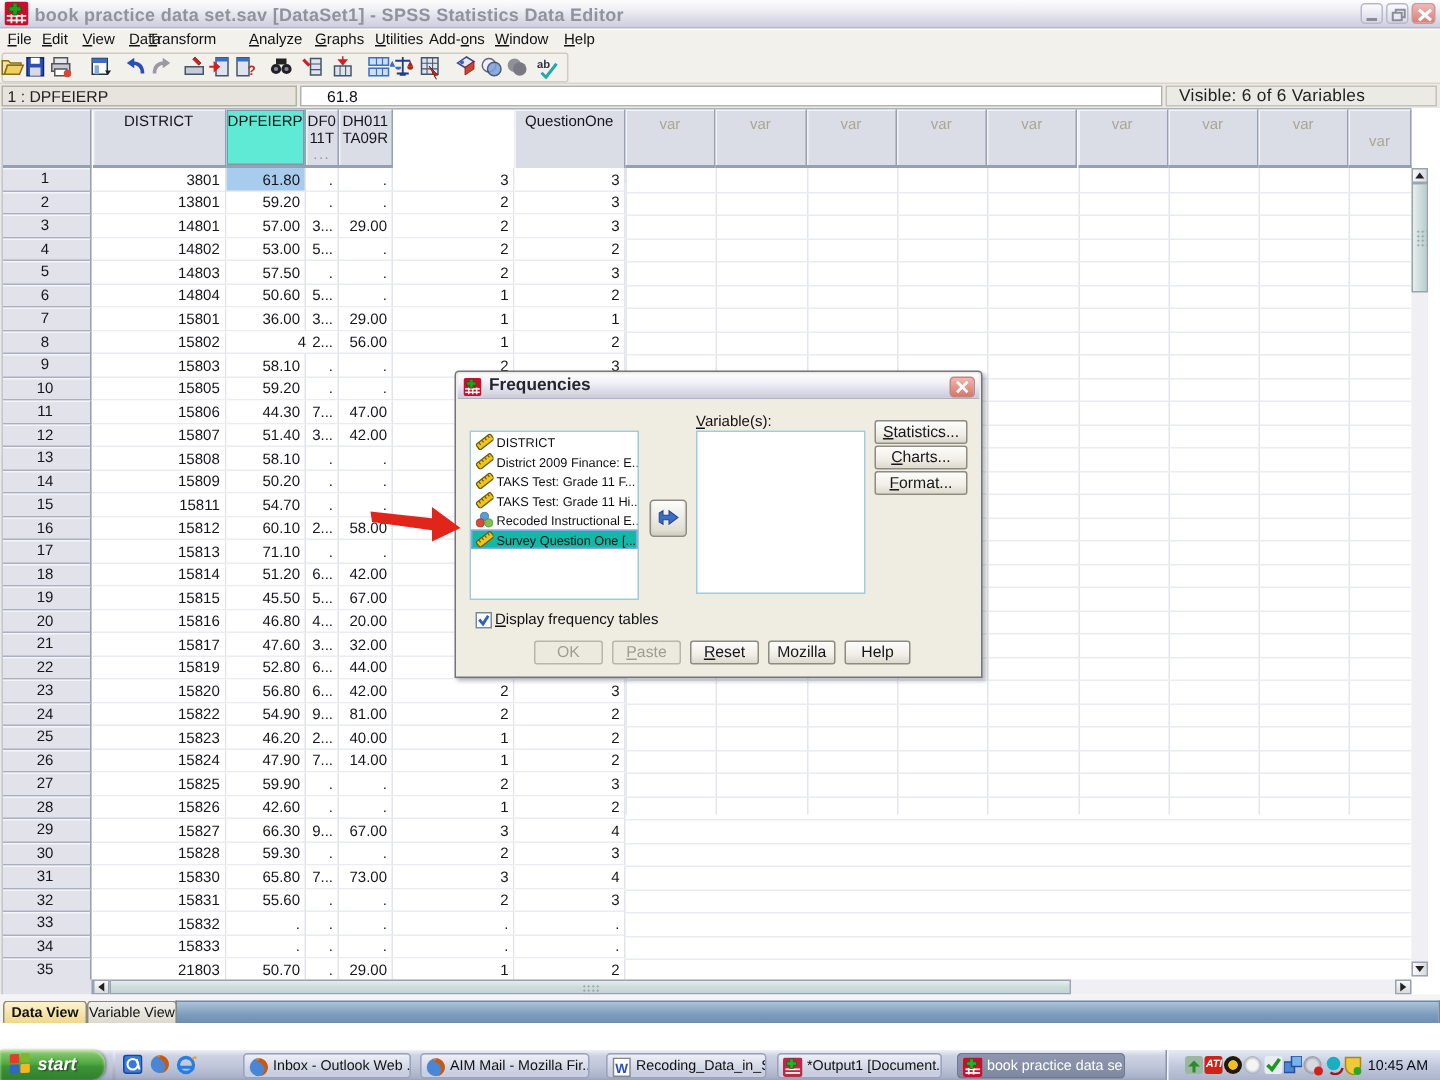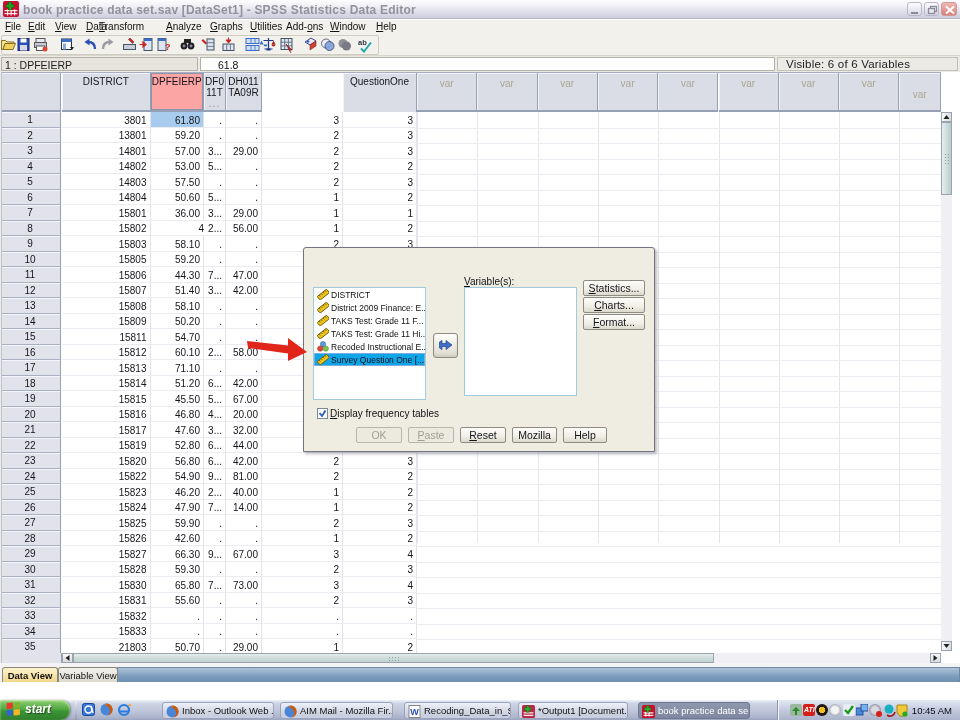--- a/index.html
+++ b/index.html
@@ -21,21 +21,21 @@
 .ti{position:absolute;top:2px;width:17px;height:17px}
 
 #cellref{position:absolute;left:0;top:56px;width:960px;height:16px;background:#eceae4}
 #crbox{position:absolute;left:1px;top:1px;width:197px;height:14px;background:#e6e4dd;border:1px solid #b4b2a8;font-size:10.5px;color:#222;padding:1px 0 0 3px}
 #crval{position:absolute;left:200px;top:1px;width:575px;height:14px;background:#fff;border:1px solid #b4b2a8;font-size:10.5px;color:#111;padding:1px 0 0 17px}
 #visbox{position:absolute;left:777px;top:1px;width:181px;height:14px;background:#eceae4;border:1px solid #c4c2b8;font-size:11.5px;letter-spacing:.2px;color:#222;padding:0 0 0 8px}
 
 #grid{position:absolute;left:0;top:72px;width:941px;height:591px;background:#fff;border-top:1px solid #a9aec0}
 .hc{position:absolute;background:#dbdde6;border-right:1px solid #96a0b4;border-bottom:2px solid #96a0b4;box-shadow:inset 1px 1px 0 #f2f3f8;font-size:10px;color:#15151a;text-align:center;padding-top:3px;line-height:11px}
 .hc.varh{color:#a9a694;padding-top:5px}
-.hc.selh{background:#fca5a5;box-shadow:inset 0 0 0 1px #8894ac}
+.hc.selh{background:#5eead4;box-shadow:inset 0 0 0 1px #8894ac}
 .hell{color:#8d97ab;letter-spacing:1px}
 .rh{position:absolute;left:0;width:61px;height:15.5px;background:#e2e3ea;border-right:1px solid #96a0b4;border-bottom:1px solid #aab0c0;box-shadow:inset 1px 1px 0 #f4f5f9;font-size:10px;color:#15151a;text-align:center;padding-top:2px}
 .dc{position:absolute;background:#fff;border-right:1px solid #e2e4ec;border-bottom:1px solid #eaecf2;font-size:10px;color:#15151a;text-align:right;padding:2.5px 3px 0 0}
 .dc.sel{background:#a8ccee}
 .gvl{position:absolute;top:112px;width:1px;height:430.5px;background:#e4e6ee}
 #gridfill{position:absolute;left:417px;top:112px;width:524px;height:430px;background:#fff}
 
 .ghl{position:absolute;left:417px;width:524px;height:1px;background:#eaecf2}
 
 #vsb{position:absolute;left:941px;top:112px;width:11px;height:539px;background:#f0f0f4}
@@ -70,21 +70,21 @@
 #clock{position:absolute;right:8px;top:5px;font-size:9.5px;color:#0a0a14}
 .tico{position:absolute;top:4px;width:12px;height:12px;border-radius:2px}
 
 #dlg{position:absolute;left:303px;top:247px;width:352px;height:205px;background:#efede2;border:1px solid #74747e;box-shadow:2px 2px 3px rgba(60,60,80,.35);border-radius:3px 3px 0 0}
 #dlgtitle{position:absolute;left:1px;top:1px;width:348px;height:17px;background:linear-gradient(#fdfdfe 0%,#f0f0f6 40%,#d5d4e4 85%,#cac9da 100%);border-bottom:1px solid #b0aec2;border-radius:2px 2px 0 0}
 #dlgtitle .t{position:absolute;left:21px;top:2px;font-size:11.5px;font-weight:bold;color:#26262e}
 #dlgx{position:absolute;right:3px;top:2px;width:17px;height:14px;border:1px solid #b29;border-radius:3px;background:linear-gradient(#f2b6ae,#d9766c);border-color:#bb8a86}
 #dlgbody{position:absolute;left:1px;top:18px;width:348px;height:184px;background:#efede2}
 #lb1{position:absolute;left:8px;top:21px;width:113px;height:113px;background:#fff;border:1px solid #9fcbdc}
 .li{position:relative;height:13px;font-size:8.5px;color:#101014;white-space:nowrap;overflow:hidden;padding:2px 0 0 17px}
-.li.sel{background:#0ea5e9;box-shadow:inset 0 0 0 1px #7aadde}
+.li.sel{background:#14b8a6;box-shadow:inset 0 0 0 1px #7aadde}
 .li svg{position:absolute;left:3px;top:1px}
 #varslabel{position:absolute;left:159px;top:10px;font-size:10px;color:#101014}
 #lb2{position:absolute;left:159px;top:21px;width:113px;height:109px;background:#fff;border:1px solid #9fcbdc}
 #arrbtn{position:absolute;left:128px;top:67px;width:25px;height:25px;border:1px solid #8e8c82;border-radius:3px;background:linear-gradient(#fdfdfb,#dcdacd);box-shadow:inset 0 -2px 2px #d0cec0}
 .dbtn{position:absolute;height:16px;border:1px solid #8e8c82;border-radius:2px;background:linear-gradient(#fdfdfb 0%,#f0eee6 60%,#dcdacd 100%);font-size:10.5px;color:#15151a;text-align:center;padding-top:1px}
 .dbtn.dis{background:#eceade;border-color:#b8b6aa;color:#a09e92}
 #cbx{position:absolute;left:12px;top:142px;width:11px;height:11px;background:#fff;border:1px solid #7a8a9a}
 #cblabel{position:absolute;left:25px;top:142px;font-size:10px;color:#101014}
 u{text-decoration:underline}
 
@@ -617,20 +617,37 @@
 <div id="corner"></div>
 
 <div id="ledge" style="position:absolute;left:0;top:72px;width:2px;height:591px;background:#ece9e2;border-right:1px solid #c2c6d2"></div>
 <div id="belowgrid"></div>
 <div id="tabstrip"></div>
 <div id="bluefill"></div>
 <div class="tab" id="tab1">Data View</div>
 <div class="tab" id="tab2">Variable View</div>
 
 <div id="dlg">
+ <div id="dlgtitle">
+  <svg width="12" height="12" style="position:absolute;left:4px;top:3px" viewBox="0 0 16 16">
+          <rect x="0" y="0" width="16" height="16" rx="2" fill="#c8102e"></rect>
+          <rect x="1.5" y="9" width="13" height="1.4" fill="#fff" opacity=".9"></rect>
+          <rect x="1.5" y="12" width="13" height="1.4" fill="#fff" opacity=".9"></rect>
+          <rect x="4" y="8.5" width="1.4" height="6" fill="#fff" opacity=".9"></rect>
+          <rect x="7.5" y="8.5" width="1.4" height="6" fill="#fff" opacity=".9"></rect>
+          <rect x="11" y="8.5" width="1.4" height="6" fill="#fff" opacity=".9"></rect>
+          <path d="M5.5 1h3v2.5H11v3H8.5V9h-3V6.5H3v-3h2.5z" fill="#1fa01f" stroke="#0a5c0a" stroke-width=".5"></path>
+        </svg>
+  <span class="t">Frequencies</span>
+  <div id="dlgx">
+          <svg width="15" height="12">
+            <path d="M4 2.5l7 7M11 2.5l-7 7" stroke="#fff" stroke-width="1.8"></path>
+          </svg>
+        </div>
+ </div>
  <div id="dlgbody">
   <div id="lb1">
    <div class="li"><svg width="12" height="11" viewBox="0 0 12 11">
               <g transform="rotate(-38 6 6)">
                 <rect x="0.5" y="3.6" width="12" height="4.6" rx="1" fill="#f0c419" stroke="#6b5b10" stroke-width="0.9"></rect>
                 <path d="M3 3.6v2M5.5 3.6v2M8 3.6v2M10.5 3.6v2" stroke="#6b5b10" stroke-width="0.8"></path>
               </g>
             </svg>DISTRICT</div>
    <div class="li"><svg width="12" height="11" viewBox="0 0 12 11">
               <g transform="rotate(-38 6 6)">

